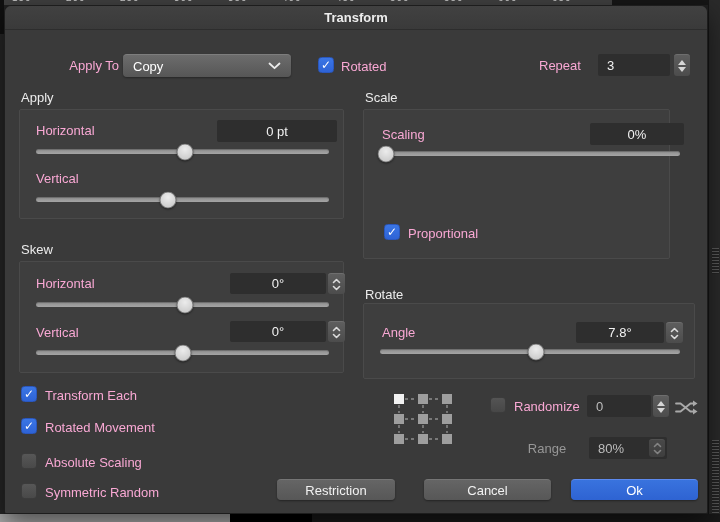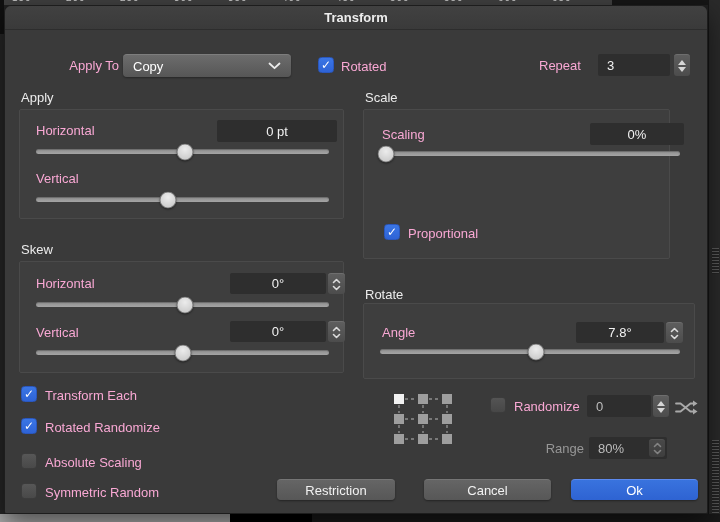--- a/index.html
+++ b/index.html
@@ -190,21 +190,21 @@
     </div>
 
     <span class="cb on" style="left:16px;top:380px">
       <span class="tick">✓</span>
       </span>
     <div class="lbl" style="left:40px;top:382px">Transform Each</div>
 
     <span class="cb on" style="left:16px;top:412px">
       <span class="tick">✓</span>
       </span>
-    <div class="lbl" style="left:40px;top:414px">Rotated Randomize</div>
+    <div class="lbl" style="left:40px;top:414px">Rotated Movement</div>
 
     <span class="cb" style="left:16px;top:447px">
       </span>
     <div class="lbl" style="left:40px;top:449px">Absolute Scaling</div>
 
     <span class="cb" style="left:16px;top:477px">
       </span>
     <div class="lbl" style="left:40px;top:479px">Symmetric Random</div>
 
     <svg style="position:absolute;left:388px;top:387px" width="60" height="52" viewBox="0 0 60 52">
@@ -243,21 +243,21 @@
       <span class="tri-up"></span>
       <span class="tri-down"></span>
     </div>
     <svg style="position:absolute;left:670px;top:394px" width="23" height="15" viewBox="0 0 23 15">
       <path d="M1 3.5 h4.5 l10 8 h3.5" fill="none" stroke="#a9a9a9" stroke-width="1.8" stroke-linecap="round"></path>
       <path d="M1 11.5 h4.5 l10-8 h3.5" fill="none" stroke="#a9a9a9" stroke-width="1.8" stroke-linecap="round"></path>
       <path d="M18 0.5 L22.5 3.5 L18 6.5 Z" fill="#a9a9a9"></path>
       <path d="M18 8.5 L22.5 11.5 L18 14.5 Z" fill="#a9a9a9"></path>
     </svg>
 
-    <div class="lbl dim" style="left:505px;top:435px;width:74px;text-align:right">Range</div>
+    <div class="lbl dim" style="left:505px;top:435px;width:74px;text-align:center">Range</div>
     <div class="vfield left gray" style="left:584px;top:431px;width:78px;height:22px">80%</div>
     <div class="stepper dimmed" style="left:644px;top:433px;width:16px;height:18px;gap:0">
       <svg width="11" height="15" viewBox="0 0 11 15">
         <path d="M2.5 5.5 L5.5 2.5 L8.5 5.5" fill="none" stroke="#c9c9c9" stroke-width="1.6" stroke-linecap="round" stroke-linejoin="round"></path>
         <path d="M2.5 9.5 L5.5 12.5 L8.5 9.5" fill="none" stroke="#c9c9c9" stroke-width="1.6" stroke-linecap="round" stroke-linejoin="round"></path>
       </svg>
     </div>
 
     <div class="btn" style="left:419px;top:473px;width:127px">Cancel</div>
     <div class="btn" style="left:272px;top:473px;width:118px">Restriction</div>

